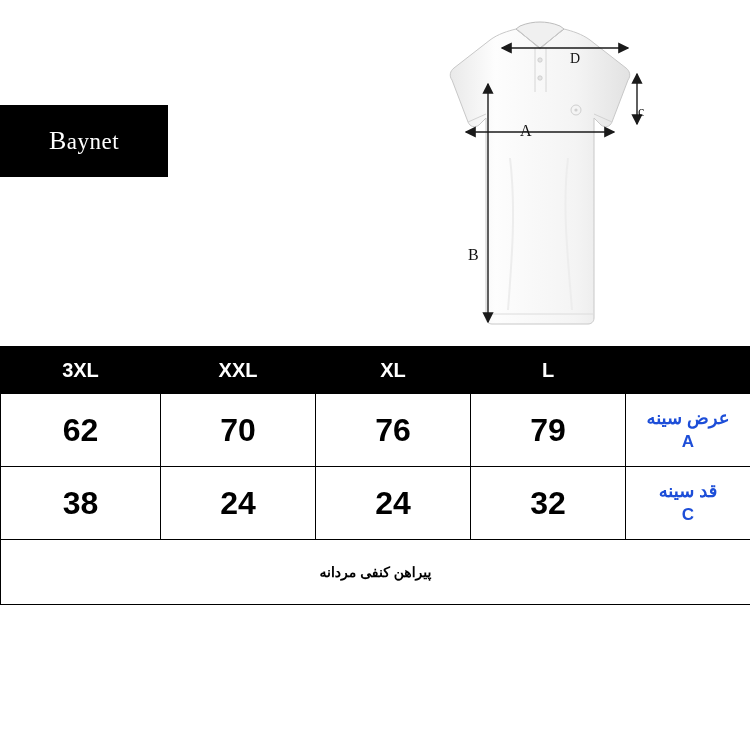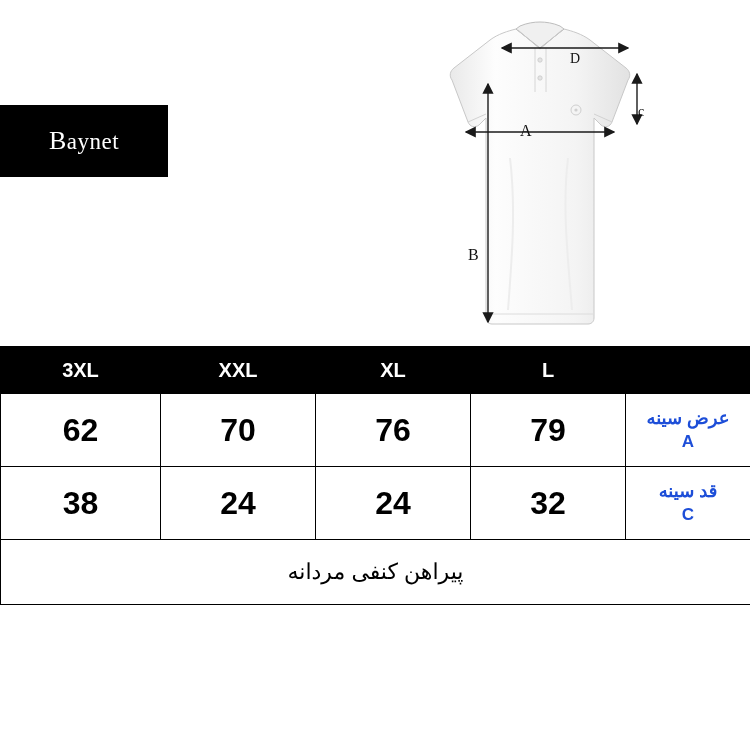--- a/index.html
+++ b/index.html
@@ -98,22 +98,22 @@
     direction: rtl;
     line-height: 1.35;
   }
   .row-label .letter {
     display: block;
     font-size: 17px;
     font-weight: bold;
   }
   #footer-row td {
     height: 64px;
-    font-size: 22px;
-    font-weight: normal;
+    font-size: 14px;
+    font-weight: bold;
     direction: rtl;
   }
 
   
   col.c0 { width: 160px; }
   col.c1 { width: 155px; }
   col.c2 { width: 155px; }
   col.c3 { width: 155px; }
   col.c4 { width: 125px; }
 </style>

